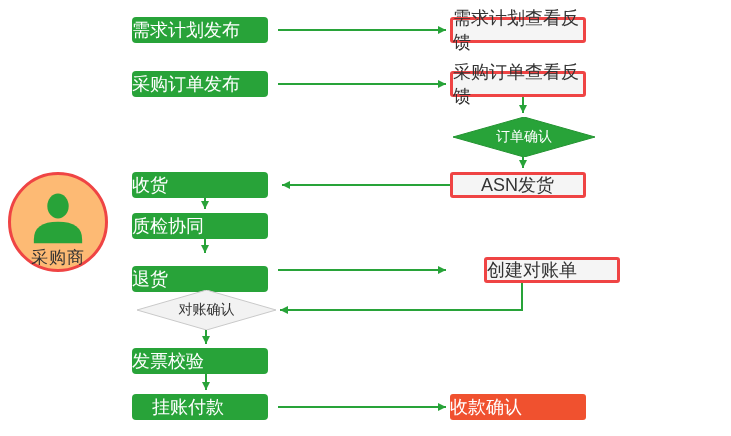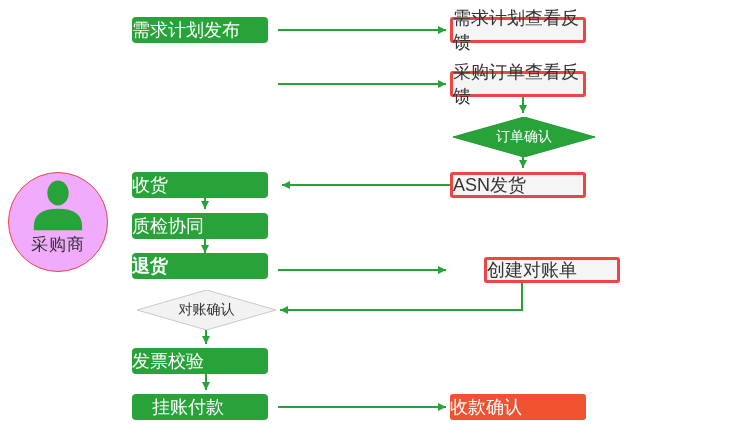--- a/index.html
+++ b/index.html
@@ -10,22 +10,22 @@
         font-size:18px;box-sizing:border-box;}
   .node.green{background:#28A339;color:#ffffff;border-radius:4px;}
   .node.gray{background:#F5F5F5;color:#333333;border:3px solid #ef4444;border-radius:3px;}
   .node.red{background:#F0512F;color:#ffffff;border-radius:3px;}
   .diamond{position:absolute;z-index:2;}
   .diamond svg{position:absolute;left:0;top:0;}
   .diamond .dlabel{position:absolute;left:0;top:0;width:100%;height:100%;display:flex;align-items:center;justify-content:center;
         font-size:14px;z-index:3;}
   .diamond.green-d .dlabel{color:#ffffff;}
   .diamond.gray-d .dlabel{color:#333333;}
-  .actor{position:absolute;z-index:2;width:100px;height:100px;border-radius:50%;border:1px solid #ef4444;
-        background:#f0abfc;box-sizing:border-box;display:flex;flex-direction:column;align-items:center;}
+  .actor{position:absolute;z-index:2;width:100px;height:100px;border-radius:50%;border:3px solid #ef4444;
+        background:#fdba74;box-sizing:border-box;display:flex;flex-direction:column;align-items:center;justify-content:flex-end;}
   .actor .icon{margin-top:7px;height:52px;display:flex;align-items:center;justify-content:center;}
   .actor .alabel{margin-top:1px;font-size:17px;color:#333333;letter-spacing:1px;}
 </style>
 </head>
 <body>
 
 <div class="canvas">
 
   <svg class="connector-layer" width="731" height="436" viewBox="0 0 731 436">
     <defs>
@@ -43,43 +43,46 @@
     <path d="M278,270 L446,270" stroke="#28A339" stroke-width="2" fill="none" marker-end="url(#ah)"></path>
     <path d="M522,283 L522,310 L280,310" stroke="#28A339" stroke-width="2" fill="none" marker-end="url(#ah)"></path>
     <path d="M206,330 L206,344" stroke="#28A339" stroke-width="2" fill="none" marker-end="url(#ah)"></path>
     <path d="M206,374 L206,390" stroke="#28A339" stroke-width="2" fill="none" marker-end="url(#ah)"></path>
     <path d="M278,407 L446,407" stroke="#28A339" stroke-width="2" fill="none" marker-end="url(#ah)"></path>
   </svg>
 
   <div class="node green" style="left:132px;top:17px;">
       <span>需求计划发布</span>
     </div>
+  <div class="node green" style="left:132px;top:71px;">
+      <span>采购订单发布</span>
+    </div>
   <div class="node green" style="left:132px;top:172px;">
       <span>收货</span>
     </div>
   <div class="node green" style="left:132px;top:213px;">
       <span>质检协同</span>
     </div>
-  <div class="node green" style="left:132px;top:253px;font-weight:bold;">
+  <div class="node green" style="left:132px;top:266px;">
       <span>退货</span>
     </div>
   <div class="node green" style="left:132px;top:348px;">
       <span>发票校验</span>
     </div>
   <div class="node green" style="left:132px;top:394px;padding-left:20px;">
       <span>挂账付款</span>
     </div>
 
   <div class="node gray" style="left:450px;top:17px;">
       <span>需求计划查看反馈</span>
     </div>
   <div class="node gray" style="left:450px;top:71px;">
       <span>采购订单查看反馈</span>
     </div>
-  <div class="node gray" style="left:450px;top:172px;">
+  <div class="node gray" style="left:450px;top:172px;padding-left:28px;">
       <span>ASN发货</span>
     </div>
   <div class="node gray" style="left:468px;top:257px;margin-left:16px;">
       <span>创建对账单</span>
     </div>
   <div class="node red" style="left:450px;top:394px;">
       <span>收款确认</span>
     </div>
 
   <div class="diamond green-d" style="left:453px;top:117px;width:142px;height:40px;">

